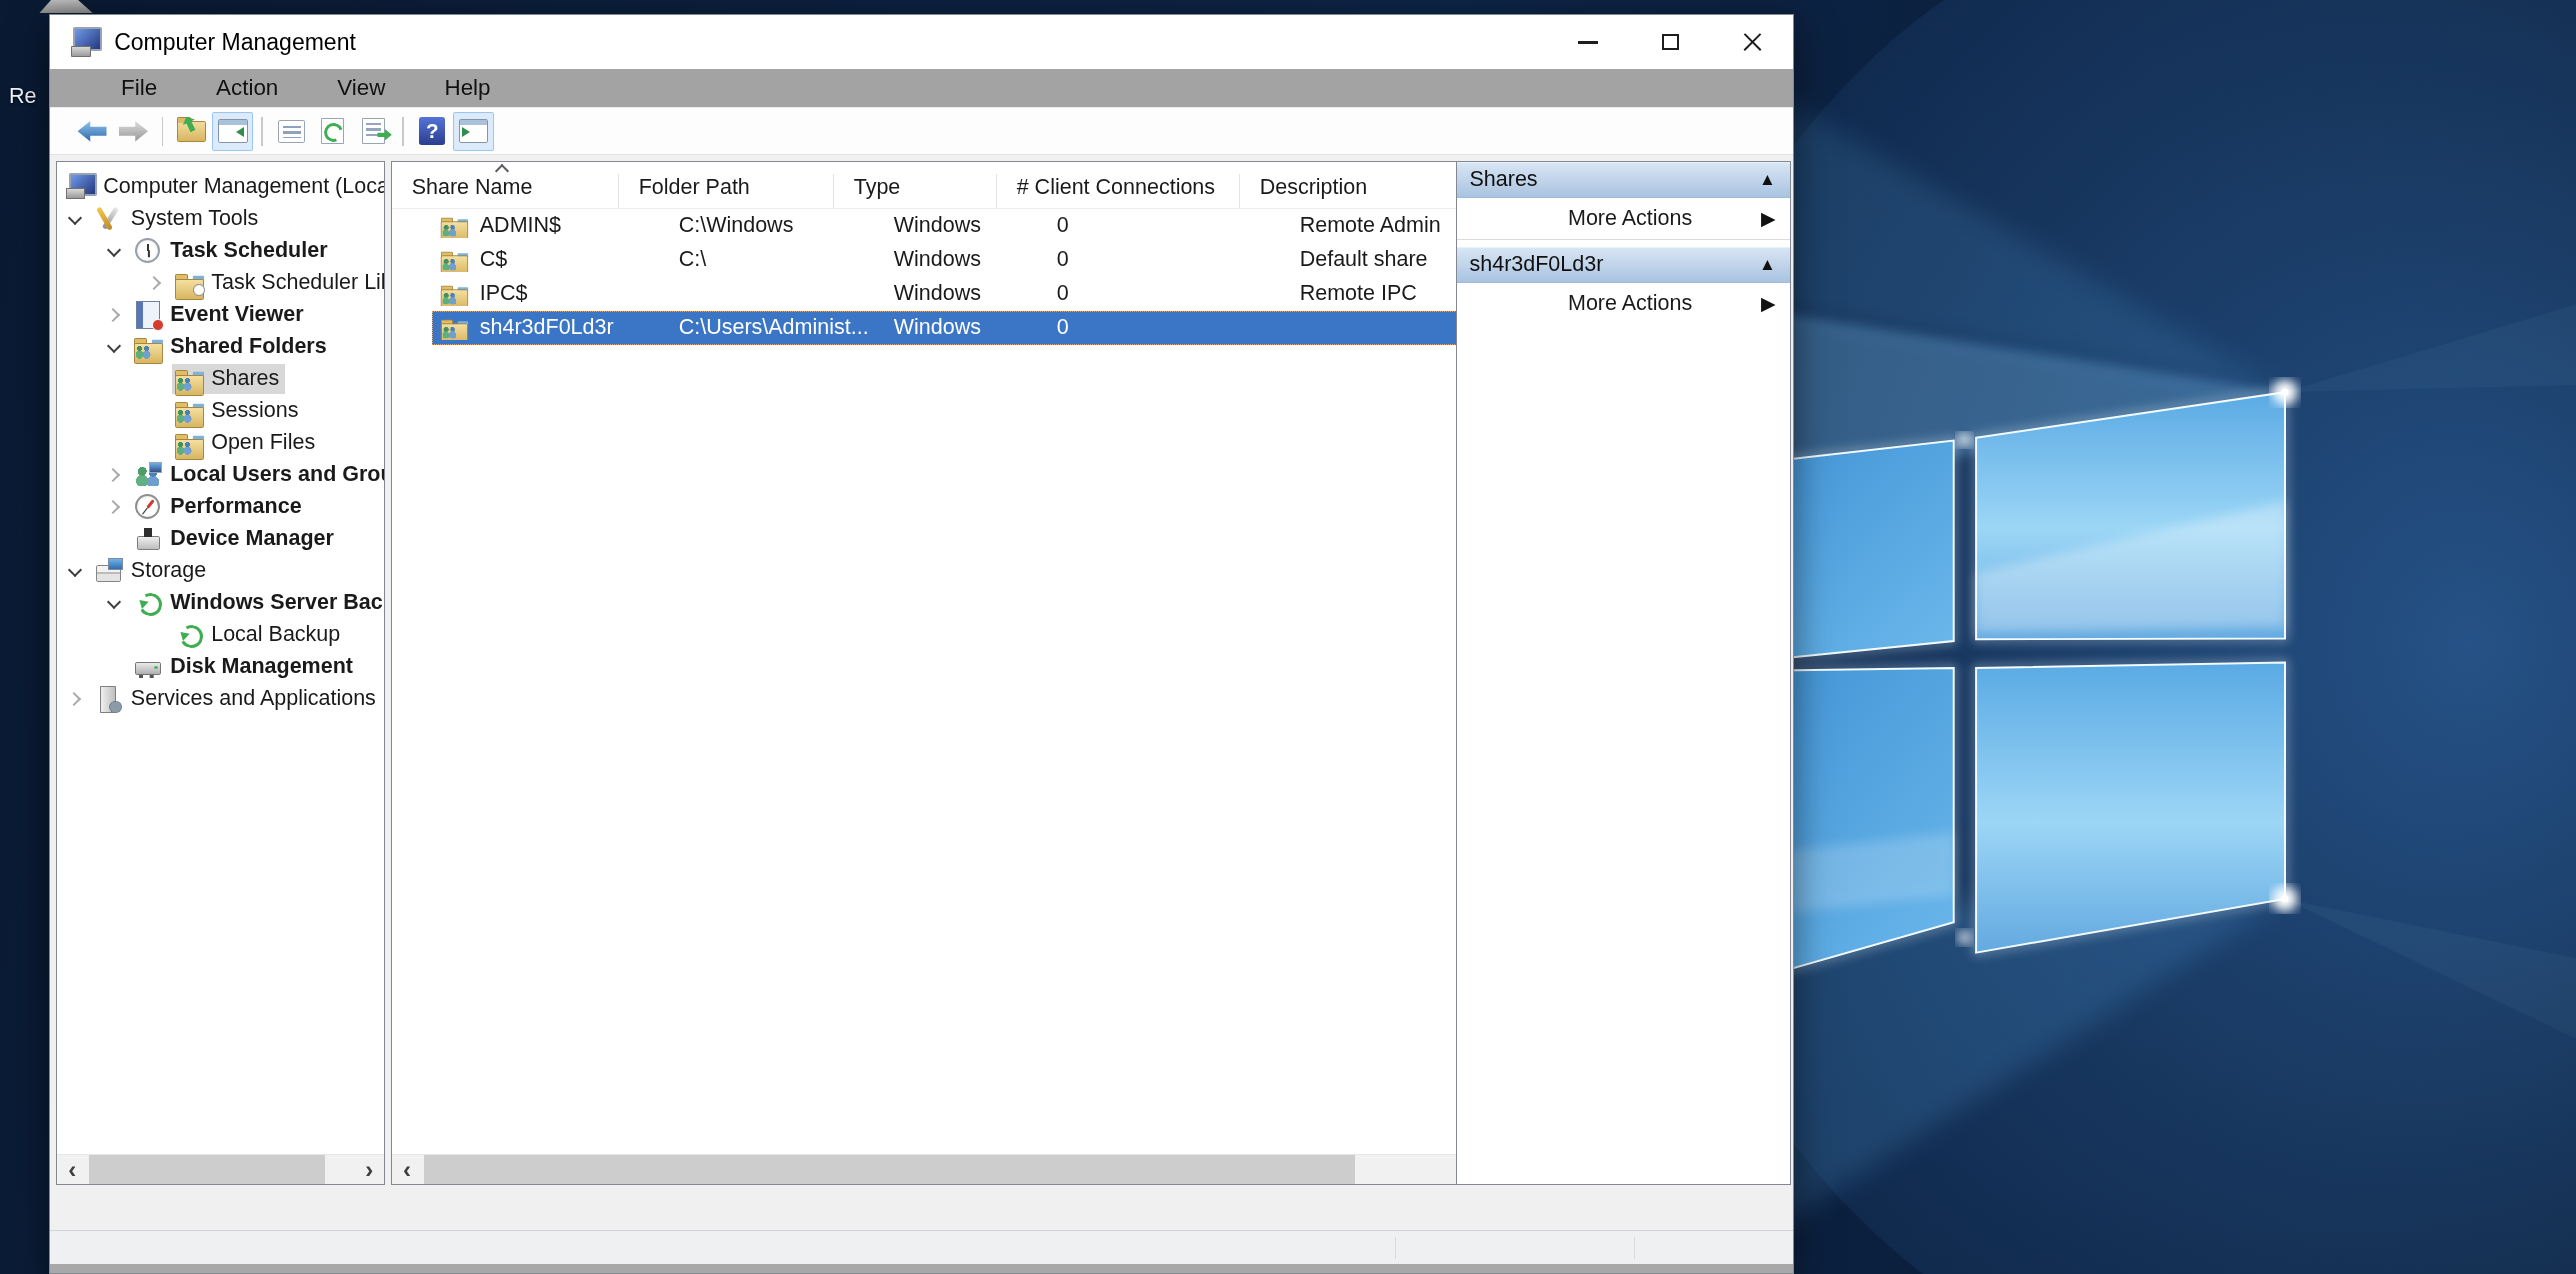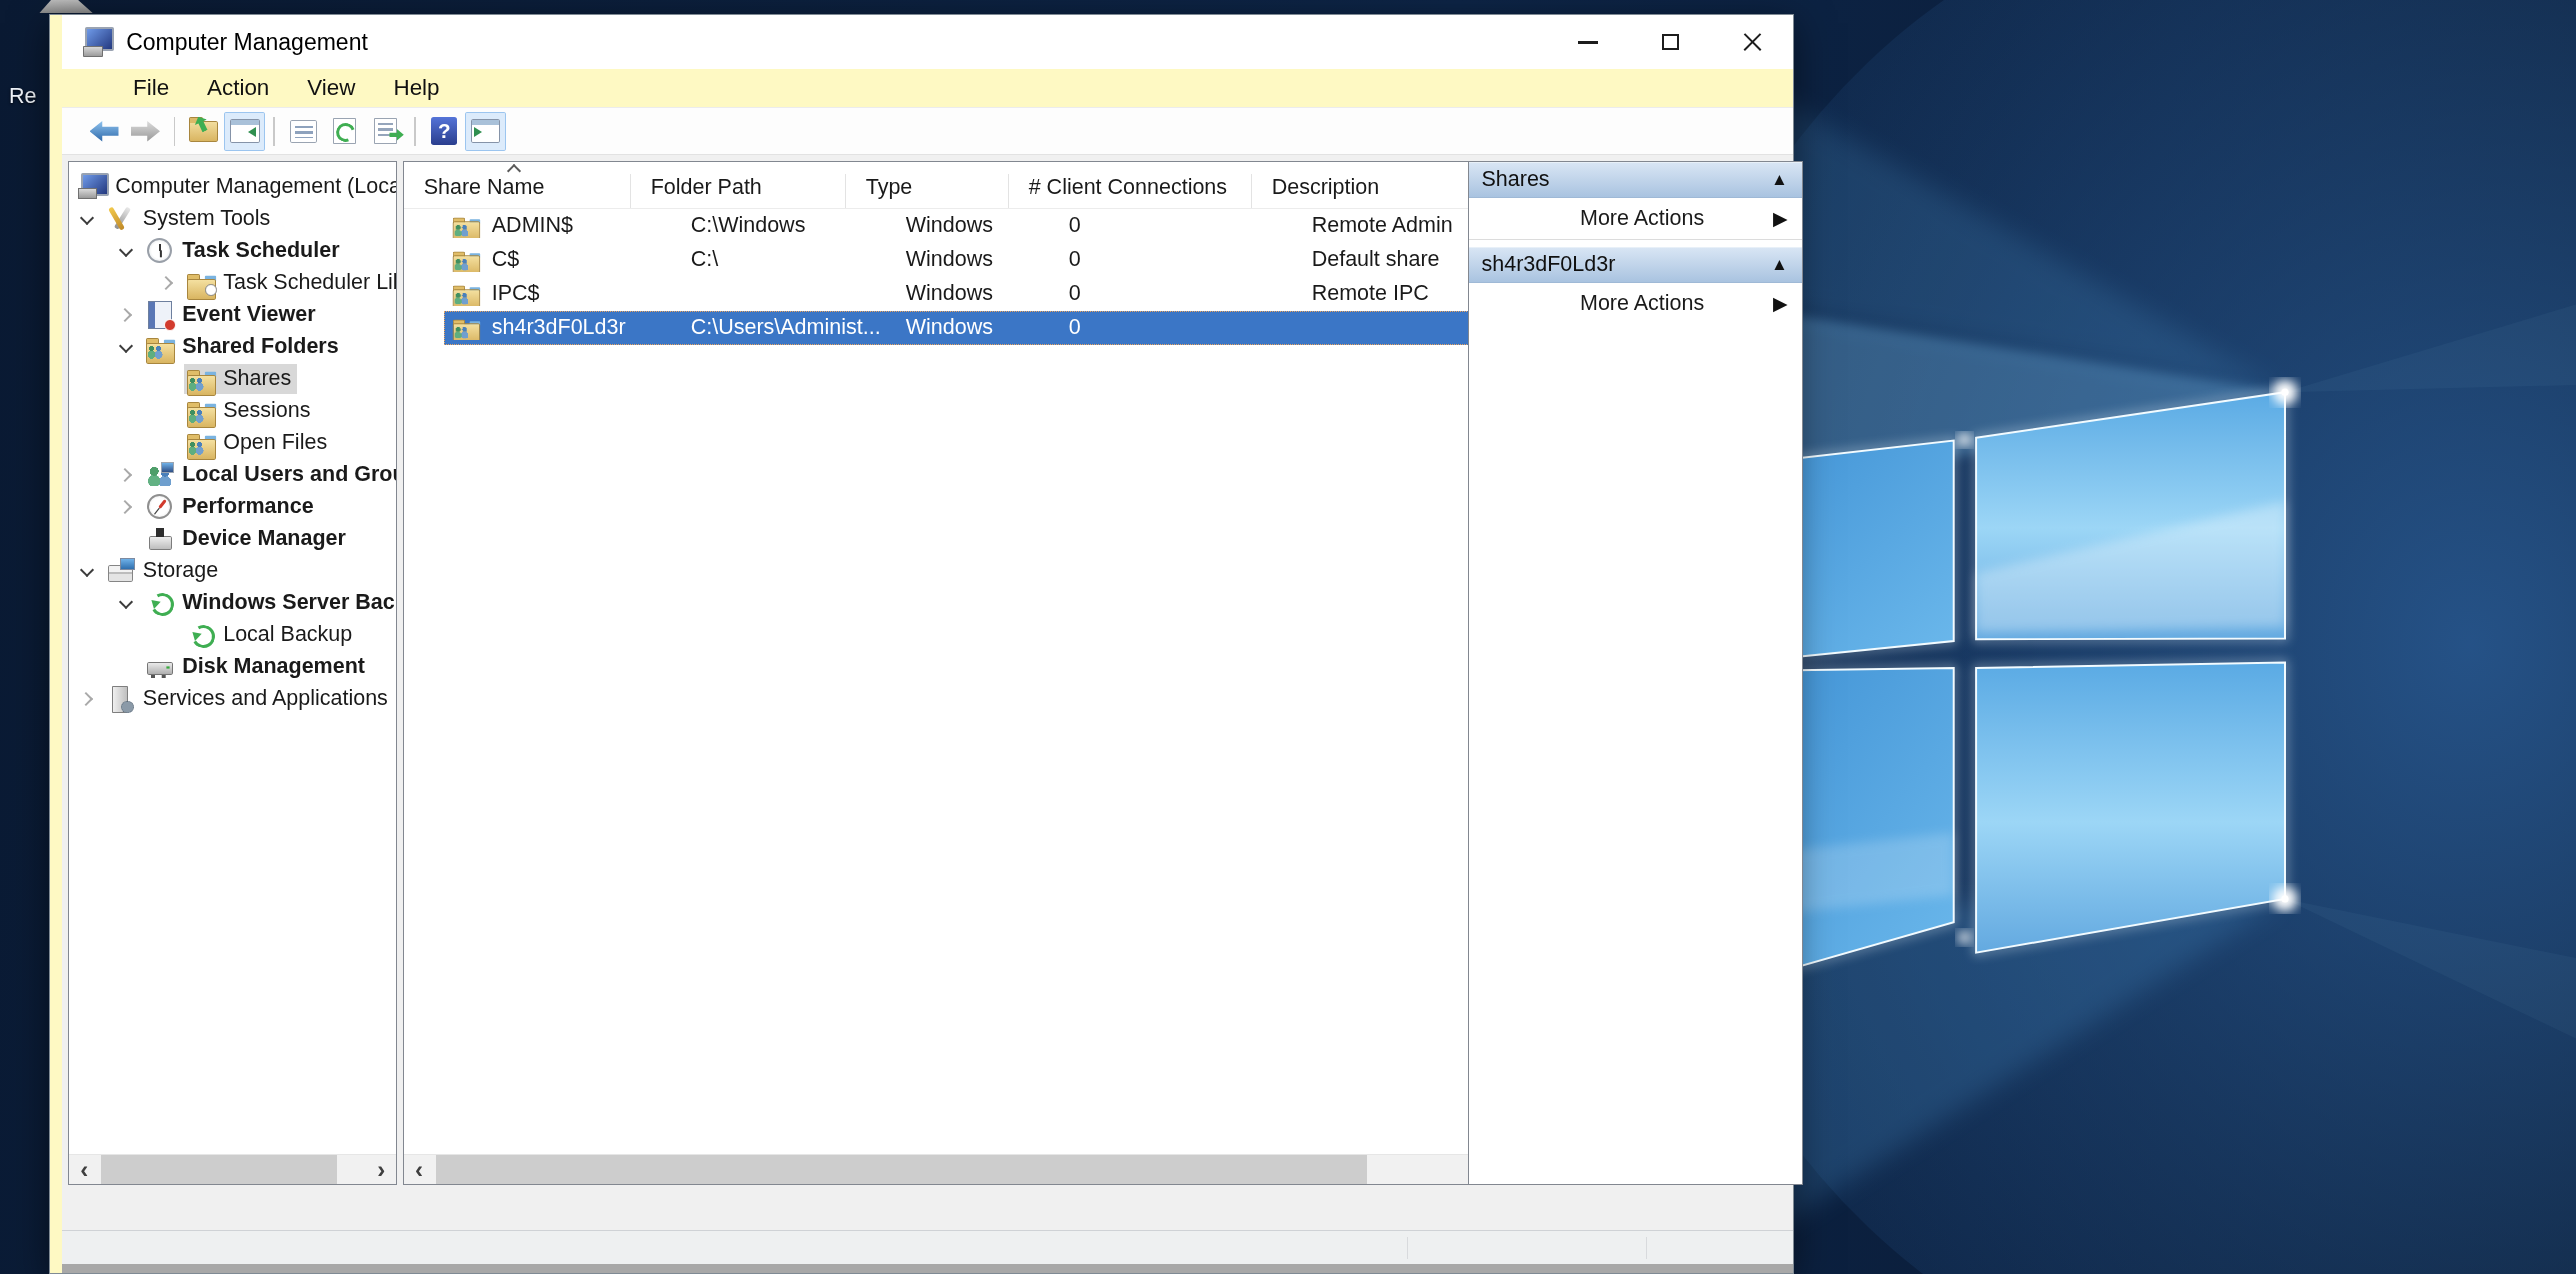--- a/index.html
+++ b/index.html
@@ -20,41 +20,41 @@
     clip-path:polygon(8% 100%, 27% 0, 70% 0, 94% 100%);
   }
   .bin-label {
     position:absolute; left:9px; top:84px; z-index:1;
     color:#f0f4fa; font-size:21.5px; text-shadow:0 0.9px 2.7px rgba(0,0,0,.8);
   }
 
   
   .window {
     position:absolute; left:49px; top:14.3px; width:1745px; height:1260px; z-index:2;
-    background:#fef9c3; border:0.9px solid #7f8a94;
+    background:#a3a3a3; border:0.9px solid #7f8a94;
     box-shadow:0 9px 36px rgba(0,0,0,.5);
-    display:flex; flex-direction:column;padding-left:12px;
+    display:flex; flex-direction:column;
   }
   .titlebar { height:54px; background:#fff; display:flex; align-items:center; flex:0 0 auto; }
   .title-icon { width:32px; height:32px; position:relative; margin-left:19.7px; flex:0 0 32px; }
   .title-icon::before { content:""; position:absolute; left:3.6px; top:0.9px; width:25px; height:19.7px;
     background:linear-gradient(135deg,#6f9ae8,#23387f); border:2.7px solid #9aa3b2; border-radius:1.8px; }
   .title-icon::after { content:""; position:absolute; left:0.9px; bottom:1.8px; width:18px; height:9px;
     background:linear-gradient(#d7d7d7,#9c9c9c); border:0.9px solid #707070; border-radius:0.9px; }
   .title-text { margin-left:12.5px; font-size:23px; color:#000; }
   .caption-buttons { margin-left:auto; display:flex; height:100%; }
   .wc { width:82px; height:100%; display:flex; align-items:center; justify-content:center; }
   .glyph-min { width:19.7px; height:2.7px; background:#1d1d1d; }
   .glyph-max { width:17px; height:16px; border:2.2px solid #1d1d1d; background:transparent; }
   .glyph-close { position:relative; width:23px; height:23px; }
   .glyph-close::before,.glyph-close::after { content:""; position:absolute; left:0; top:10.3px; width:23px; height:2.3px; background:#1d1d1d; }
   .glyph-close::before { transform:rotate(45deg); }
   .glyph-close::after { transform:rotate(-45deg); }
 
-  .menubar { height:39px; display:flex; align-items:center; padding-left:52px; border-bottom:0.9px solid #ececec; flex:0 0 auto; }
+  .menubar { height:39px; display:flex; align-items:center; padding-left:52px; border-bottom:0.9px solid #ececec; flex:0 0 auto;gap:21px; }
   .menu-item { font-size:22.4px; padding:0 19px; height:100%; display:flex; align-items:center; color:#111; }
 
   .toolbar { height:47px; display:flex; align-items:center; padding-left:21.5px; background:#fdfdfd; border-bottom:0.9px solid #e2e2e2; flex:0 0 auto; }
   .tbtn { width:41px; height:39px; display:flex; align-items:center; justify-content:center; border:1.8px solid transparent; border-radius:1.8px; position:relative; }
   .tbtn.hl { background:#dcebfb; border-color:#9cc5ef; }
   .tsep { width:1.8px; height:29px; background:#c9c9c9; margin:0 8px; flex:0 0 1.8px; }
 
   .t-arrow { width:29px; height:20.6px; background:linear-gradient(#8fc3ee,#2b66a8);
     clip-path:polygon(0 50%,44% 0,44% 28%,100% 28%,100% 72%,44% 72%,44% 100%); }
   .t-arrow.fwd { transform:scaleX(-1); background:linear-gradient(#dcdcdc,#969696); }

